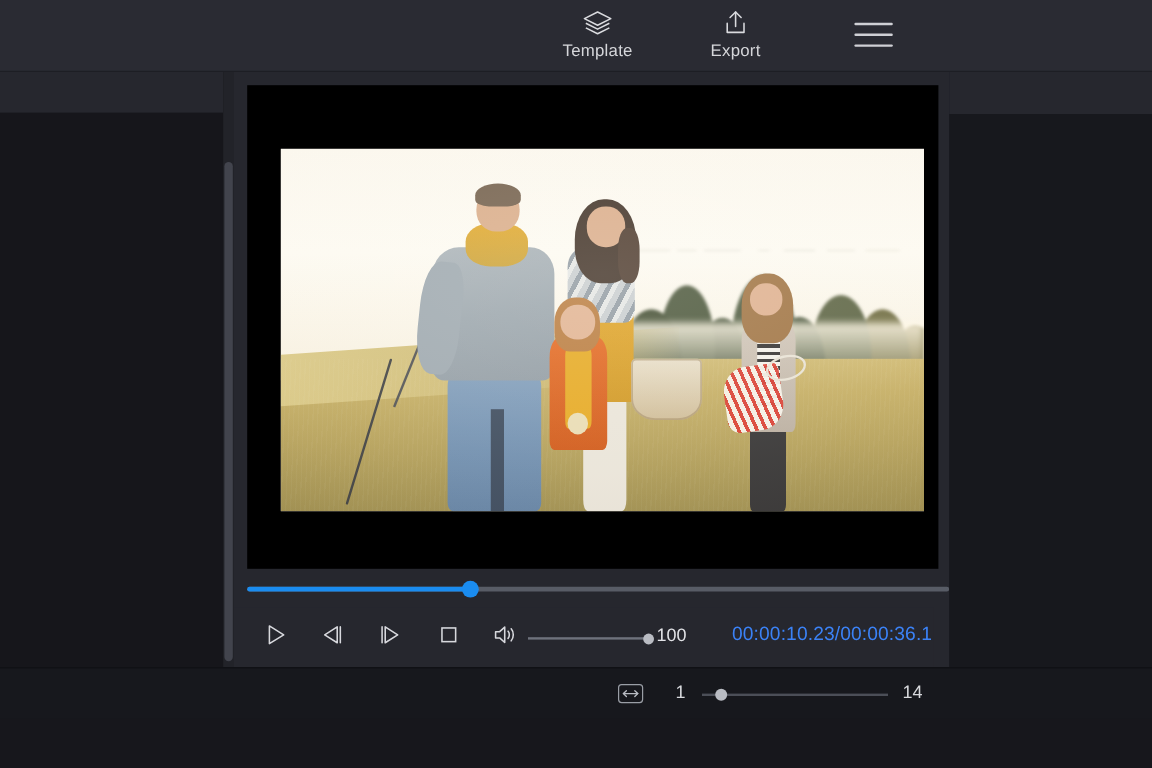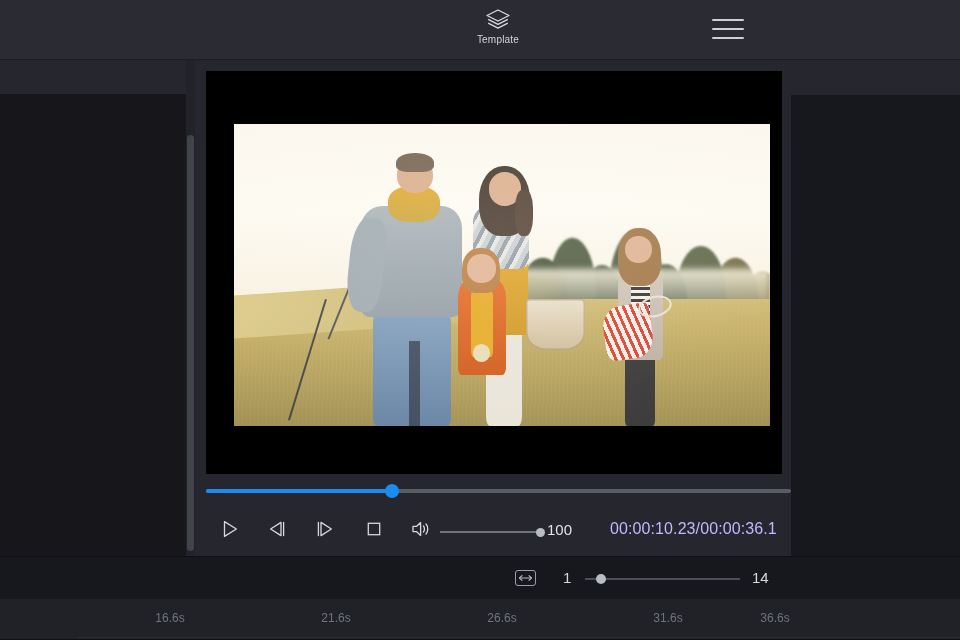--- a/index.html
+++ b/index.html
@@ -18,21 +18,21 @@
     background:#2a2b33;
     border-bottom:1px solid #1d1e24;
   }
   .tb-item {
     position:absolute; top:6px;
     display:flex; flex-direction:column; align-items:center;
     width:90px; cursor:pointer;
     color:#d9dade;
   }
   .tb-item .tb-ico { height:26px; display:flex; align-items:center; justify-content:center; }
-  .tb-item .tb-lbl { font-size:10px; margin-top:2px; color:#d5d6da; letter-spacing:.2px; }
+  .tb-item .tb-lbl { font-size:14px; margin-top:2px; color:#d5d6da; letter-spacing:.2px; }
   #tb-template { left:453px; }
   #tb-export { left:568px; }
   .hamburger {
     position:absolute; left:712px; top:16px; width:32px; height:26px;
     cursor:pointer;
     display:flex; flex-direction:column; justify-content:space-between;
     padding:3px 0;
   }
   .hamburger span { display:block; height:1.6px; background:#cfd0d5; border-radius:1px; }
 
@@ -234,21 +234,21 @@
   #btn-stop { left:165px; }
   #btn-vol  { left:212px; }
 
   .vol-slider { position:absolute; left:245px; top:22px; width:100px; height:8px; }
   .vol-track { position:absolute; left:0; top:3px; width:100px; height:2px; background:#6e727c; }
   .vol-knob { position:absolute; top:0; width:9px; height:9px; margin-left:-4px;
     background:#b9bcc3; border-radius:50%; cursor:pointer; }
   .vol-val { position:absolute; left:352px; top:15px; font-size:15px; color:#e2e3e7; }
   .timecode {
     position:absolute; left:415px; top:14px;
-    font-size:16px; color:#c4b5fd; white-space:nowrap;
+    font-size:16px; color:#3b82f6; white-space:nowrap;
     letter-spacing:.1px;
   }
 
   
   .rightpanel {
     position:absolute; left:791px; top:60px; width:169px; height:496px;
     background:#26272e;
   }
   .rightpanel-inner {
     position:absolute; left:0; top:35px; width:169px; height:461px;
@@ -299,20 +299,30 @@
       <span class="tb-ico">
         <svg width="26" height="22" viewBox="0 0 26 22" fill="none" stroke="#d9dade" stroke-width="1.3" stroke-linejoin="round">
           <path d="M13 2 L24 7.5 L13 13 L2 7.5 Z"></path>
           <path d="M3.2 11.4 L13 16.3 L22.8 11.4"></path>
           <path d="M3.2 15.2 L13 20.1 L22.8 15.2"></path>
         </svg>
       </span>
       <span class="tb-lbl">Template</span>
     </div>
 
+    <div class="tb-item" id="tb-export">
+      <span class="tb-ico">
+        <svg width="24" height="22" viewBox="0 0 24 22" fill="none" stroke="#d9dade" stroke-width="1.3" stroke-linecap="round" stroke-linejoin="round">
+          <path d="M12 2 L12 14"></path>
+          <path d="M7.4 6.6 L12 2 L16.6 6.6"></path>
+          <path d="M5 11.5 L5 19 L19 19 L19 11.5"></path>
+        </svg>
+      </span>
+      <span class="tb-lbl">Export</span>
+    </div>
 
     <div class="hamburger">
       <span></span>
       <span></span>
       <span></span>
     </div>
   </div>
 
   <div class="leftpanel">
     <div class="leftpanel-header"></div>
@@ -447,24 +457,14 @@
     </svg>
   </div>
 
   <div class="zoom-min">1</div>
   <div class="zoom-slider">
     <div class="zoom-track"></div>
     <div class="zoom-knob" id="zoom-knob" style="left: 10%;"></div>
   </div>
   <div class="zoom-max">14</div>
 
-  <div class="ruler">
-    <div id="ruler-ticks">
-        <div class="tick" style="left: 170px;">16.6s</div>
-        <div class="tick" style="left: 336px;">21.6s</div>
-        <div class="tick" style="left: 502px;">26.6s</div>
-        <div class="tick" style="left: 668px;">31.6s</div>
-        <div class="tick" style="left: 775px;">36.6s</div>
-      </div>
-    <div class="ruler-baseline"></div>
-  </div>
 
 </div>
 
 </body></html>

